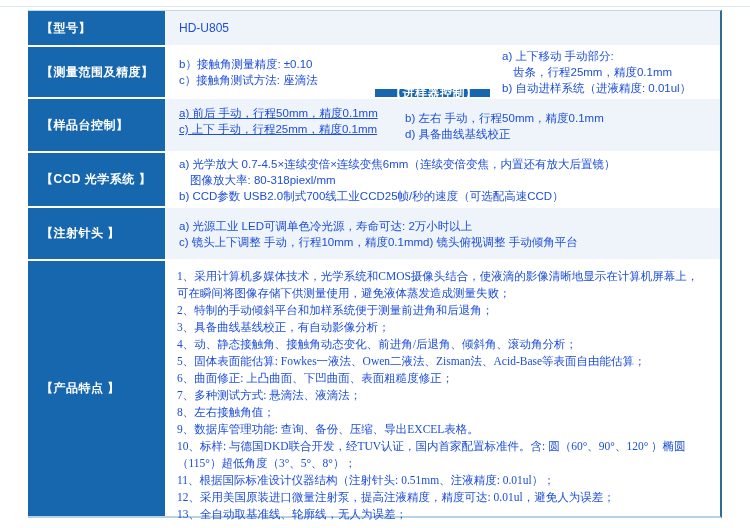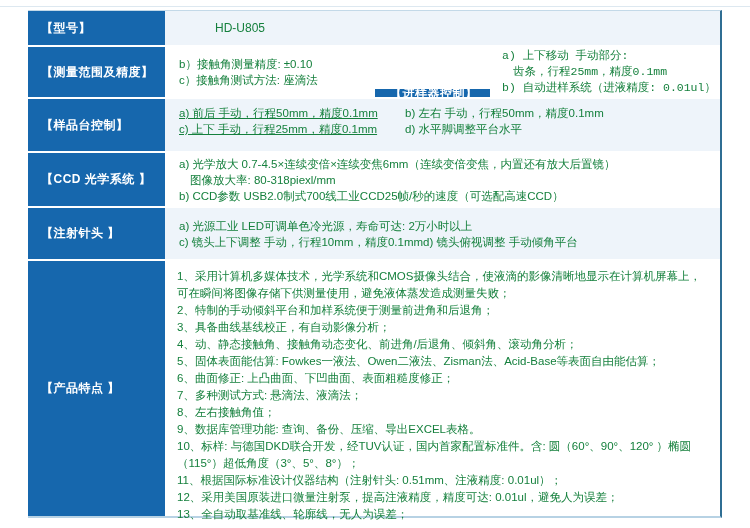--- a/index.html
+++ b/index.html
@@ -24,43 +24,44 @@
   .row + .row { margin-top:2px; }
   .row.alt { background:#eef4fa; }
   .label {
     flex:0 0 137px; width:137px; box-sizing:border-box;
     background:#1667ad; color:#ffffff;
     font-size:12px; font-weight:bold; letter-spacing:0.5px;
     display:flex; align-items:center; padding-left:13px;
   }
   .cell {
     flex:1; box-sizing:border-box;
-    color:#15803d; font-size:11.5px; line-height:16px;
+    color:#1d4ed8; font-size:11.5px; line-height:16px;
     padding:4px 10px 4px 14px;
     display:flex; flex-direction:column; justify-content:center;
   }
   .cell div { white-space:nowrap; }
   .indent { padding-left:11px; }
-  .r-model { height:34px;gap:36px; }
+  .r-model { height:34px; }
   .r-model .cell { font-size:12px; }
   .r-range { height:50px; }
   .r-range .c1 { flex:0 0 210px; }
   .r-range .sub-label { flex:0 0 115px; width:115px; padding-left:15px;margin-top:42px; }
-  .r-range .c2 { flex:1; padding-left:12px;font-family:Liberation Mono, monospace; }
+  .r-range .c2 { flex:1; padding-left:12px; }
   .r-stage { height:52px; }
   .r-stage .cell { justify-content:flex-start; padding-top:6px; }
   .r-stage .c1 { flex:0 0 240px;text-decoration:underline; }
-  .r-stage .c2 { flex:1; padding-left:0; }
+  .r-stage .c2 { flex:1; padding-left:0;justify-content:center; }
   .r-ccd { height:53px; }
   .r-backlight { height:51px; }
   .r-features { height:255px; }
   .r-features .cell {
     justify-content:flex-start;
     padding:7px 16px 0 12px;
     line-height:17px;
+    font-family:Liberation Serif, serif;
   }
   .r-features .cell div { white-space:normal; }
 </style>
 </head>
 <body>
 
 <div class="top-rule"></div>
 
 <div class="spec-table">
 
@@ -86,21 +87,21 @@
   </div>
 
   <div class="row alt r-stage">
     <div class="label">【样品台控制】</div>
     <div class="cell c1">
       <div>a) 前后 手动，行程50mm，精度0.1mm</div>
       <div>c) 上下 手动，行程25mm，精度0.1mm</div>
     </div>
     <div class="cell c2">
       <div>b) 左右 手动，行程50mm，精度0.1mm</div>
-      <div>d) 水平脚调整平台水平</div>
+      <div>d) 具备曲线基线校正</div>
     </div>
   </div>
 
   <div class="row r-ccd">
     <div class="label">【CCD 光学系统 】</div>
     <div class="cell">
       <div>a) 光学放大 0.7-4.5×连续变倍×连续变焦6mm（连续变倍变焦，内置还有放大后置镜）</div>
       <div class="indent">图像放大率: 80-318piexl/mm</div>
       <div>b) CCD参数 USB2.0制式700线工业CCD25帧/秒的速度（可选配高速CCD）</div>
     </div>

